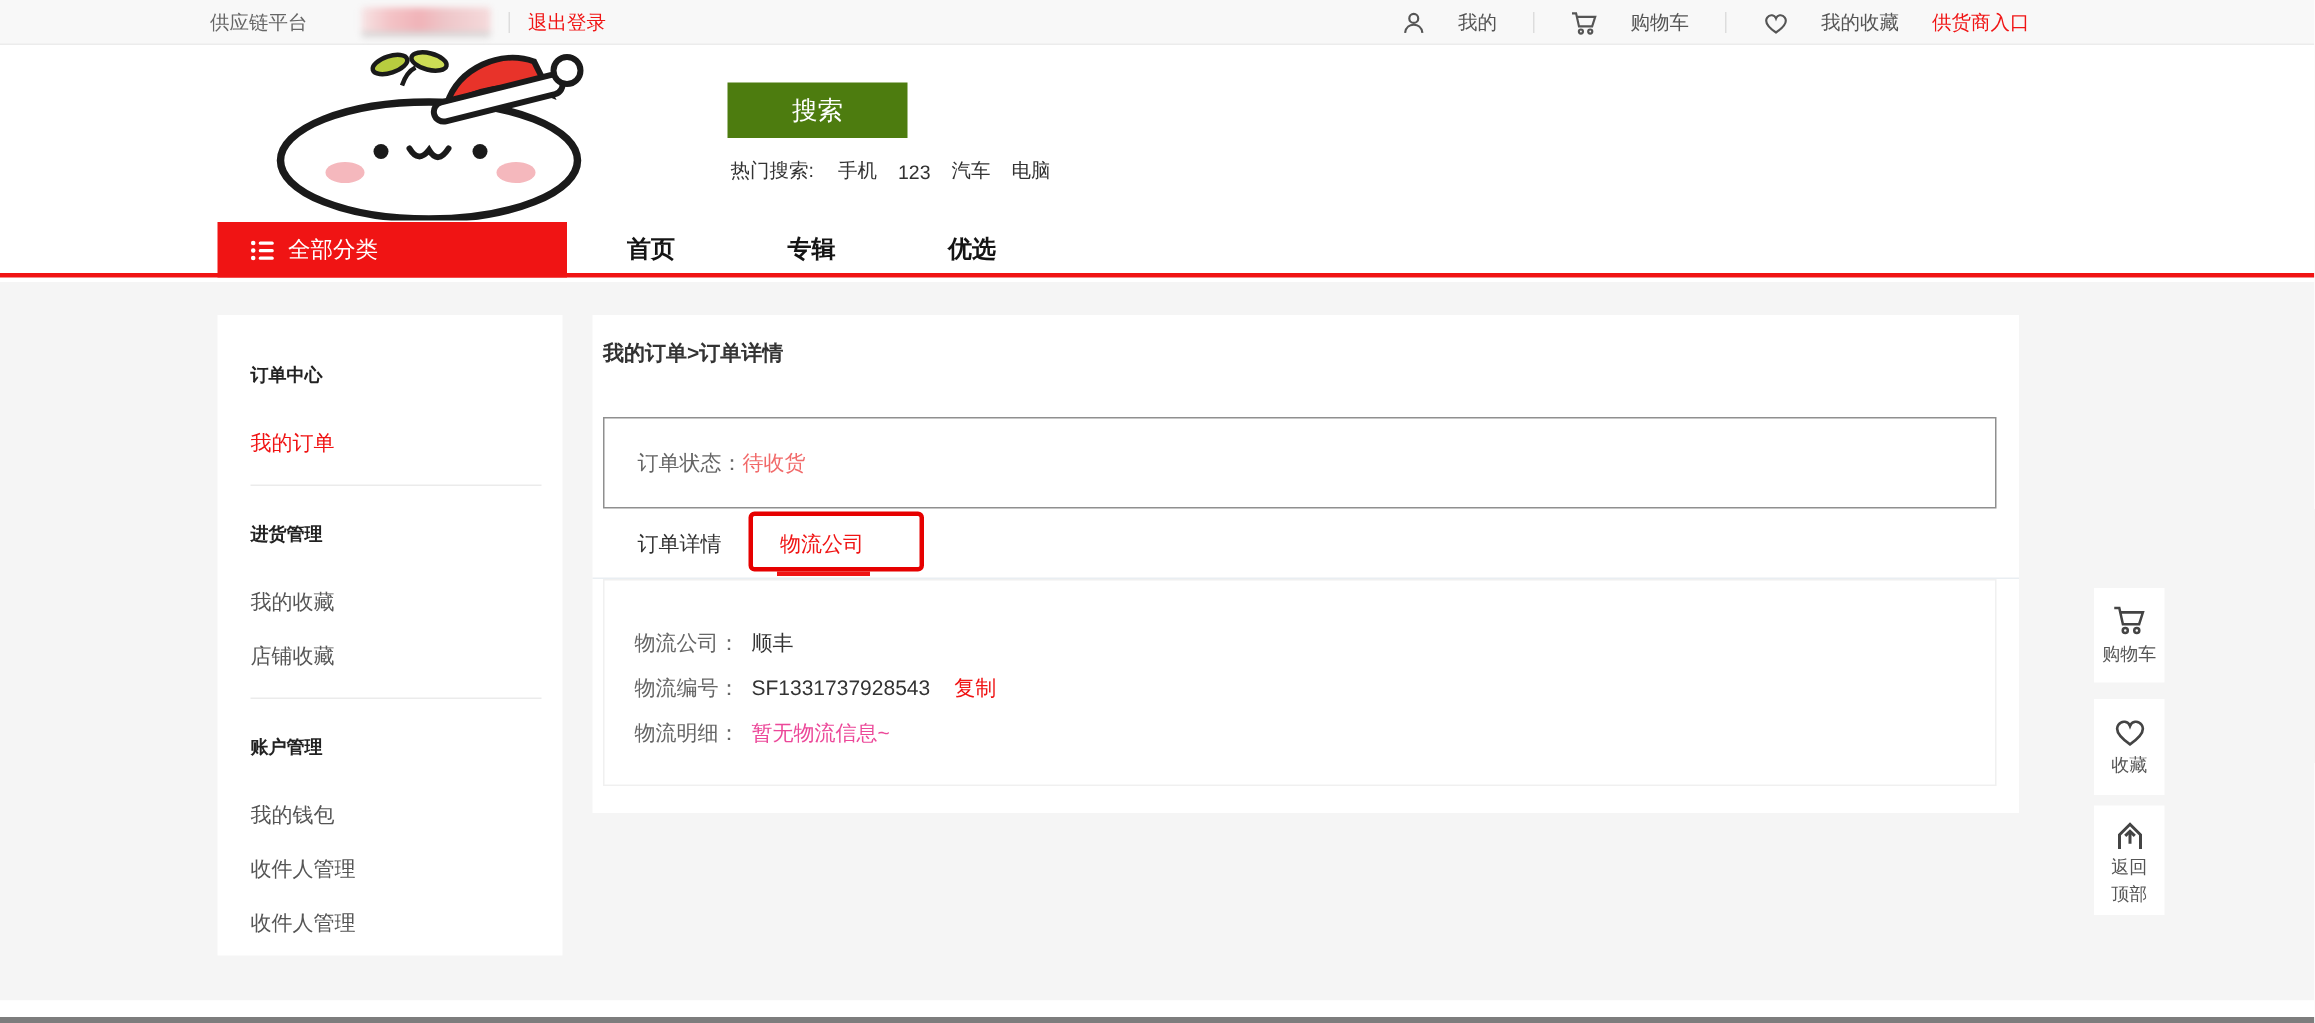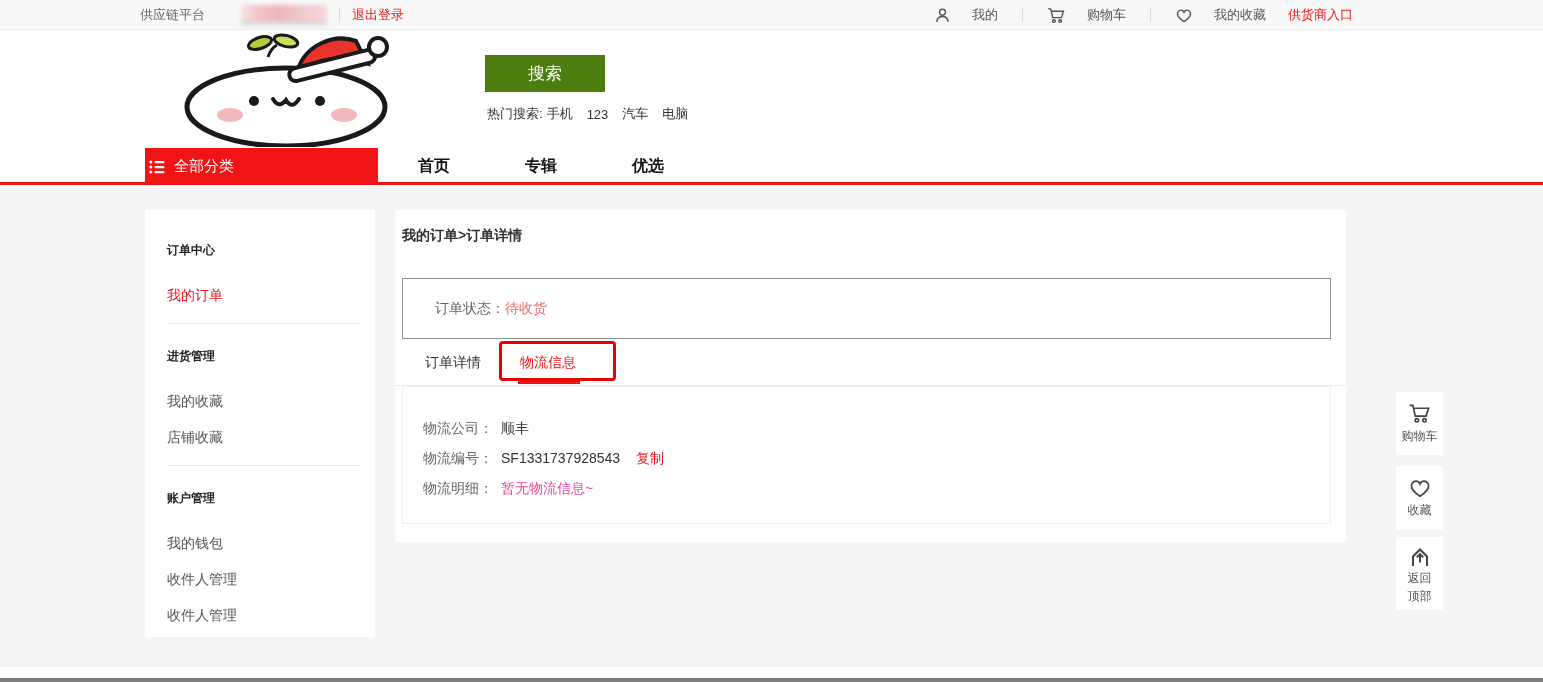--- a/index.html
+++ b/index.html
@@ -24,45 +24,45 @@
 
   
   .header { position:absolute; top:30px; left:0; width:100%; height:118px; background:#fff; }
   .logo { position:absolute; left:168px; top:1px; width:248px; height:116px; }
   .search-wrap { position:absolute; left:485px; top:25px; width:493px; height:37px; display:flex; }
   .search-box { flex:1; border:2px solid #f01414; background:#fff; display:flex; align-items:center; padding-left:12px; gap:8px; }
   .search-input { border:none; outline:none; font-size:16px; color:#333; width:100%; background:transparent; }
   .search-input::placeholder { color:#ccc; }
   .search-btn { width:120px; background:#4d7c0f; color:#fff; font-size:17px; border:none; cursor:pointer; font-family:Liberation Serif, serif; }
   .hot-search { position:absolute; left:487px; top:75px; font-size:13px; color:#333; display:flex; align-items:center; }
-  .hot-label { margin-right:4px; }
+  .hot-label { margin-right:16px; }
   .hot-kw { margin-right:14px; cursor:pointer; }
 
   
   .navbar { position:absolute; top:148px; left:0; width:100%; height:37px; background:#fff; border-bottom:3px solid #f01414; }
-  .cat-btn { position:absolute; left:145px; top:0; width:233px; height:37px; background:#f01414; color:#fff; display:flex; align-items:center; gap:9px; padding-left:4px; font-size:15px; cursor:pointer; }
+  .cat-btn { position:absolute; left:145px; top:0; width:233px; height:37px; background:#f01414; color:#fff; display:flex; align-items:center; gap:9px; padding-left:22px; font-size:15px; cursor:pointer; }
   .nav-items { position:absolute; left:418px; top:0; height:37px; display:flex; gap:75px; align-items:center; }
   .nav-item { font-weight:bold; font-size:16px; color:#141414; cursor:pointer; }
 
   
   .page-bg { position:absolute; top:188px; left:0; width:100%; height:479px; background:#f5f5f5; }
   .bottom-white { position:absolute; top:667px; left:0; width:100%; height:11px; background:#fff; }
   .bottom-line { position:absolute; top:678px; left:0; width:100%; height:4px; background:#7d7d7d; }
 
   
   .sidebar { position:absolute; left:145px; top:210px; width:230px; height:427px; background:#fff; padding:20px 0 0 22px; }
   .sb-title { font-size:12px; font-weight:bold; color:#222; height:20px; margin-bottom:25px;margin-top:12px; }
   .sb-item { font-size:14px; color:#555; height:17px; margin-bottom:19px; cursor:pointer; }
   .sb-item.active { color:#f01414; }
   .sb-divider { border:none; border-top:1px solid #ebebeb; margin:2px 14px 24px 0; }
 
   
   .main-card { position:absolute; left:395px; top:210px; width:951px; height:332px; background:#fff; }
   .breadcrumb { position:absolute; left:7px; top:17px; font-weight:bold; font-size:14px; color:#333; cursor:pointer; }
-  .status-box { position:absolute; left:7px; top:68px; width:929px; height:61px; border:1px solid #8f8f8f; display:flex; align-items:center; padding-left:32px; font-size:14px; }
+  .status-box { position:absolute; left:7px; top:68px; width:929px; height:61px; border:1px solid #8f8f8f; display:flex; align-items:center; padding-left:22px; font-size:14px; }
   .status-label { color:#666; }
   .status-value { color:#f16a6a; }
   .tabs { position:absolute; left:0; top:129px; width:951px; height:47px; border-bottom:1px solid #e9eef2; }
   .tab { position:absolute; top:15px; font-size:14px; cursor:pointer; }
   .tab-detail { left:30px; color:#333; }
   .tab-logistics { left:125px; color:#f01414; }
   .tab-underline { position:absolute; left:123px; top:42px; width:62px; height:3px; background:#f01414; }
   .annotation-box { position:absolute; left:104px; top:2px; width:117px; height:40px; border:3px solid #e60000; border-radius:4px; pointer-events:none; }
   .content-box { position:absolute; left:7px; top:176px; width:929px; height:138px; border:1px solid #f0f0f0; padding:26px 0 0 20px; font-size:14px; }
   .lg-row { height:30px; line-height:30px; display:flex; align-items:center; }
@@ -200,21 +200,21 @@
   <div class="main-card">
     <div class="breadcrumb">我的订单&gt;订单详情</div>
 
     <div class="status-box">
       <span class="status-label">订单状态：</span>
       <span class="status-value">待收货</span>
     </div>
 
     <div class="tabs">
       <span class="tab tab-detail">订单详情</span>
-      <span class="tab tab-logistics">物流信息</span>
+      <span class="tab tab-logistics">物流公司</span>
       <span class="tab-underline"></span>
       <span class="annotation-box"></span>
     </div>
 
     <div class="content-box">
       <div class="lg-row">
         <span class="lg-label">物流公司：</span>
         <span class="lg-value">顺丰</span>
       </div>
       <div class="lg-row">

